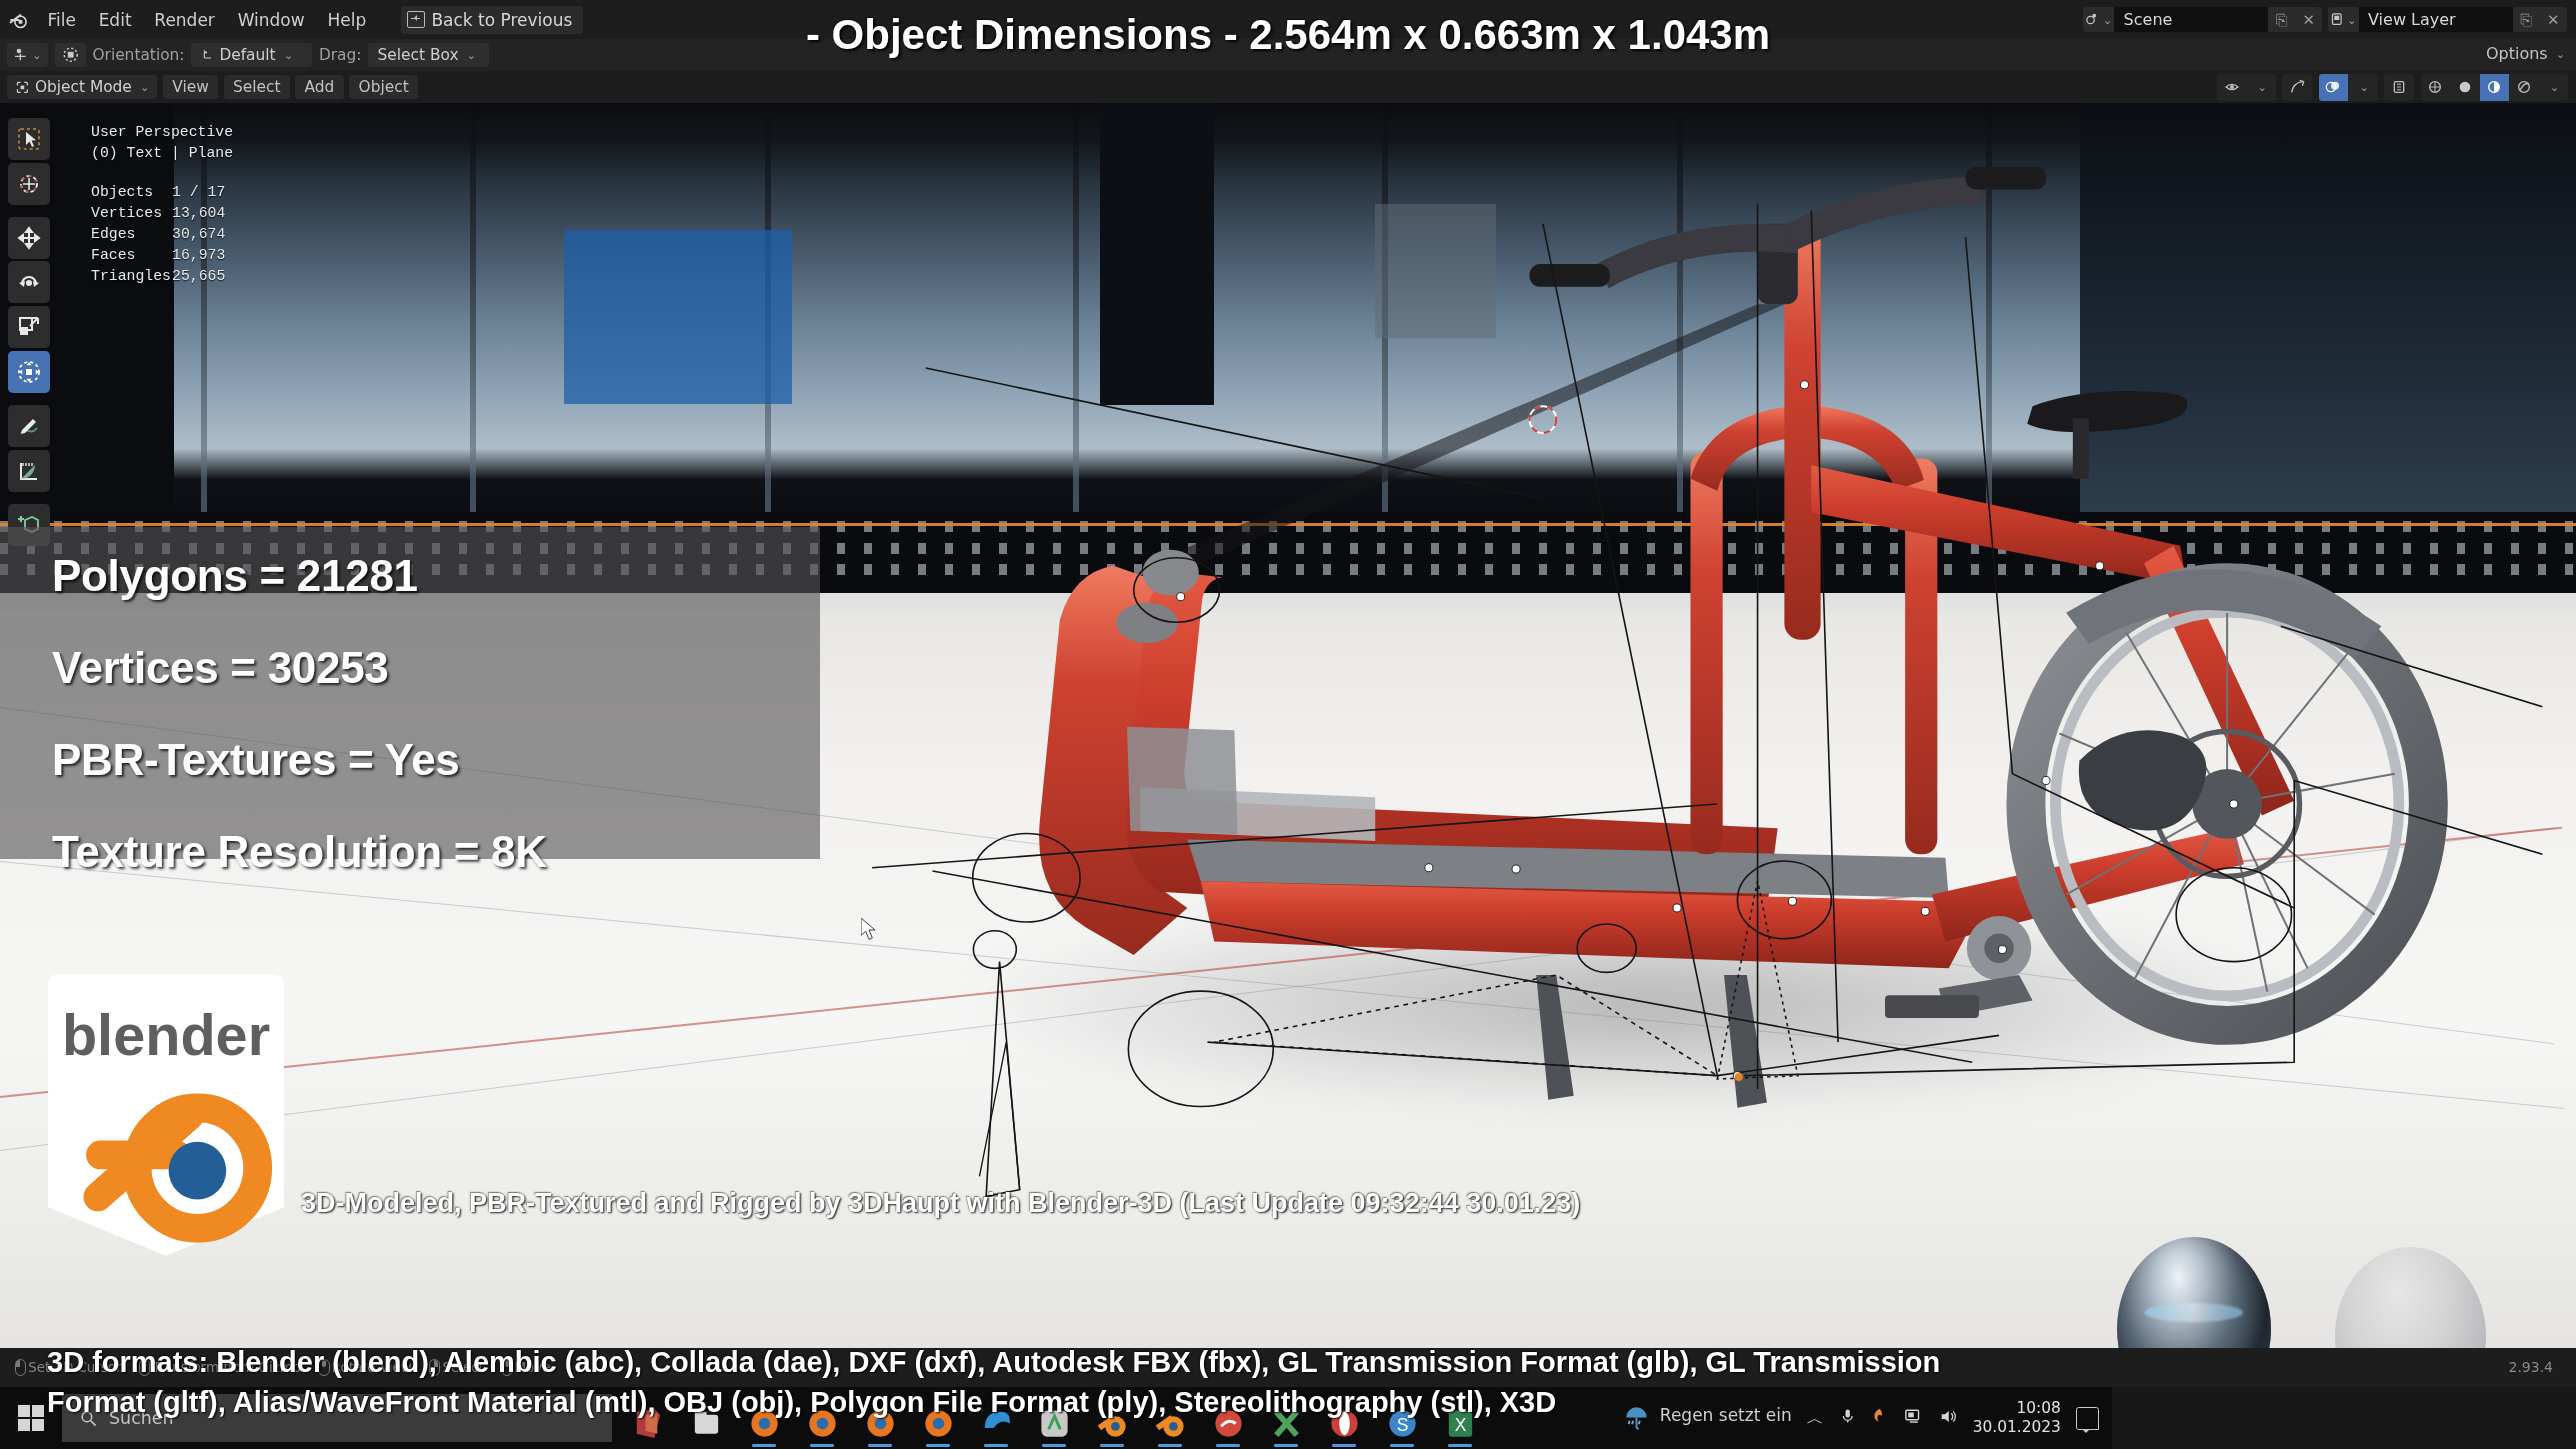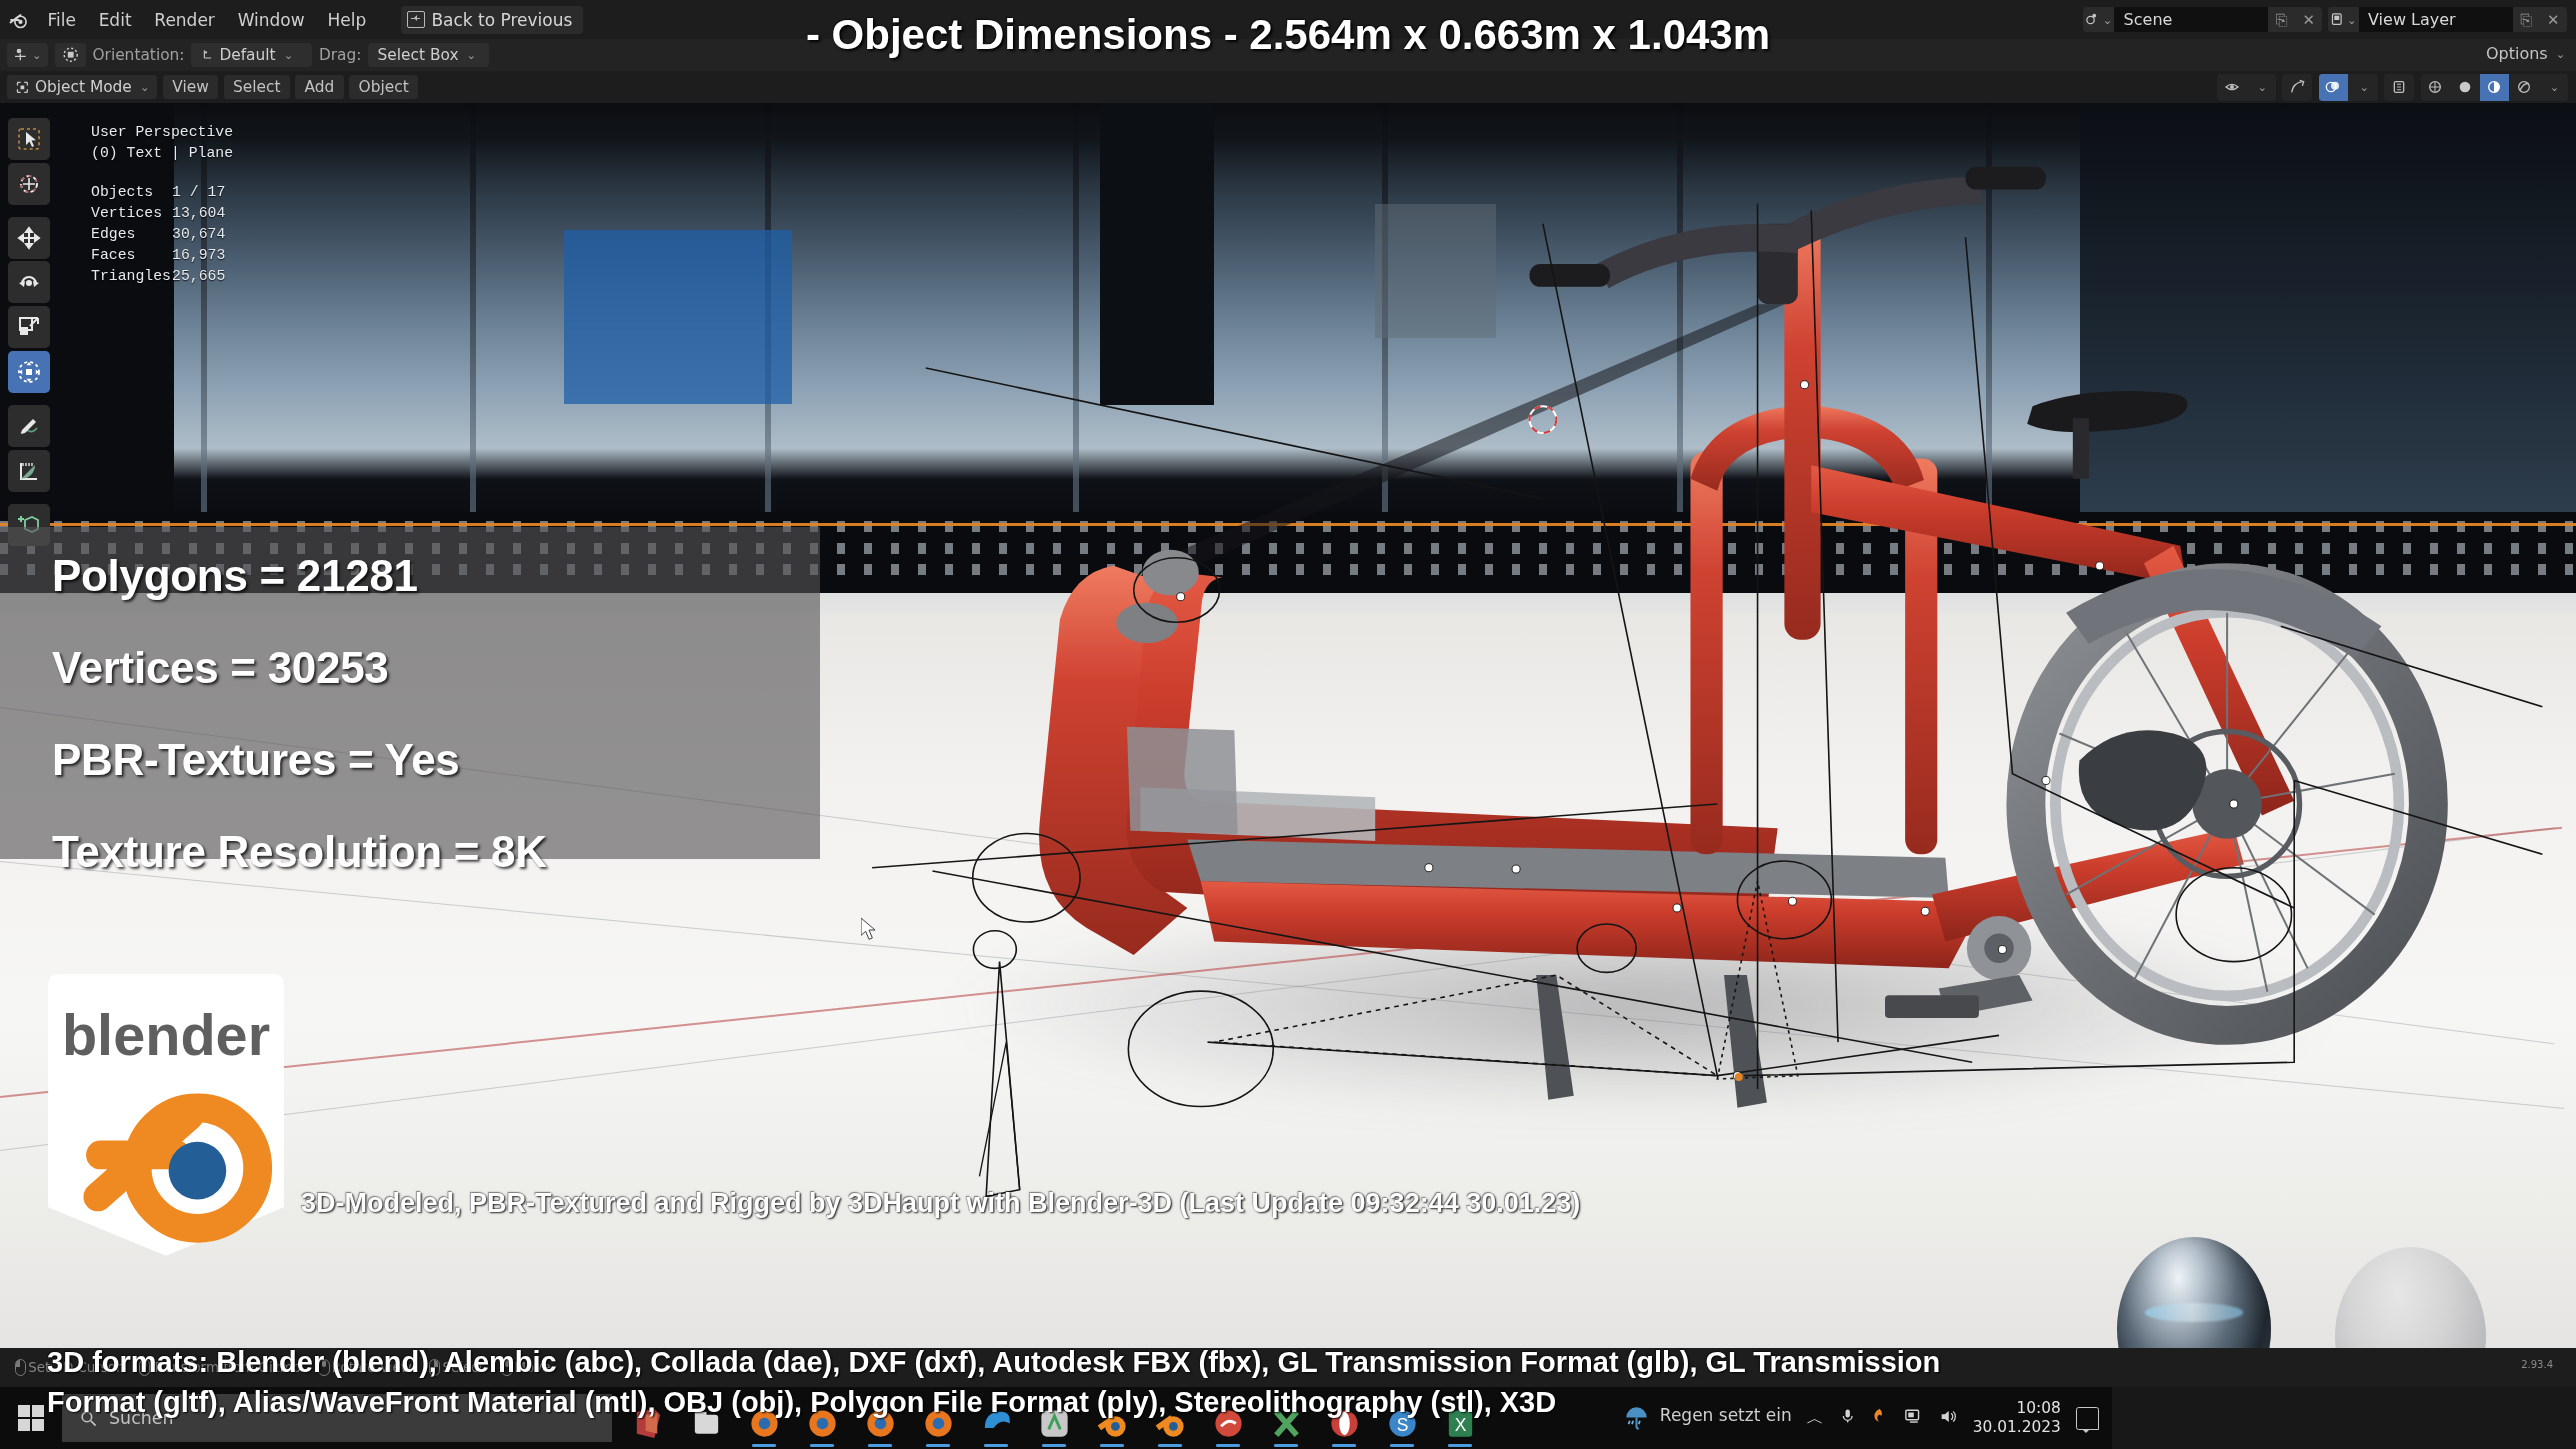--- a/index.html
+++ b/index.html
@@ -265,21 +265,21 @@
     width: 11.4px; height: 17px; border: 1.3px solid #7a7a7a; border-radius: 6px;
     position: relative; display: inline-block;
   }
   .mouse-ic i {
     position: absolute; left: 0.7px; top: 0px; width: 4px; height: 6.7px;
     background: #7a7a7a; border-radius: 4px 0 0 0;
   }
   .mouse-ic.mid i { left: 3px; border-radius: 2px; }
   .mouse-ic.right i { left: 4px; border-radius: 0 4px 0 0; }
   .sb-version {
-    position: absolute; right: 23px; top: 10.7px; color: #8a8a8a; font-size: 10px;
+    position: absolute; right: 23px; top: 10.7px; color: #8a8a8a; font-size: 14px;
   }
 
   
   .formats {
     position: absolute; left: 47px; top: 1342px; width: 2509px; z-index: 62;
     color: #ffffff; font-family: "Liberation Sans", sans-serif;
     font-weight: bold; font-size: 29px; line-height: 1.38;
     text-shadow: 1.3px 1.3px 2px rgba(0,0,0,.85), -0.7px -0.7px 1.3px rgba(0,0,0,.5);
   }
 

